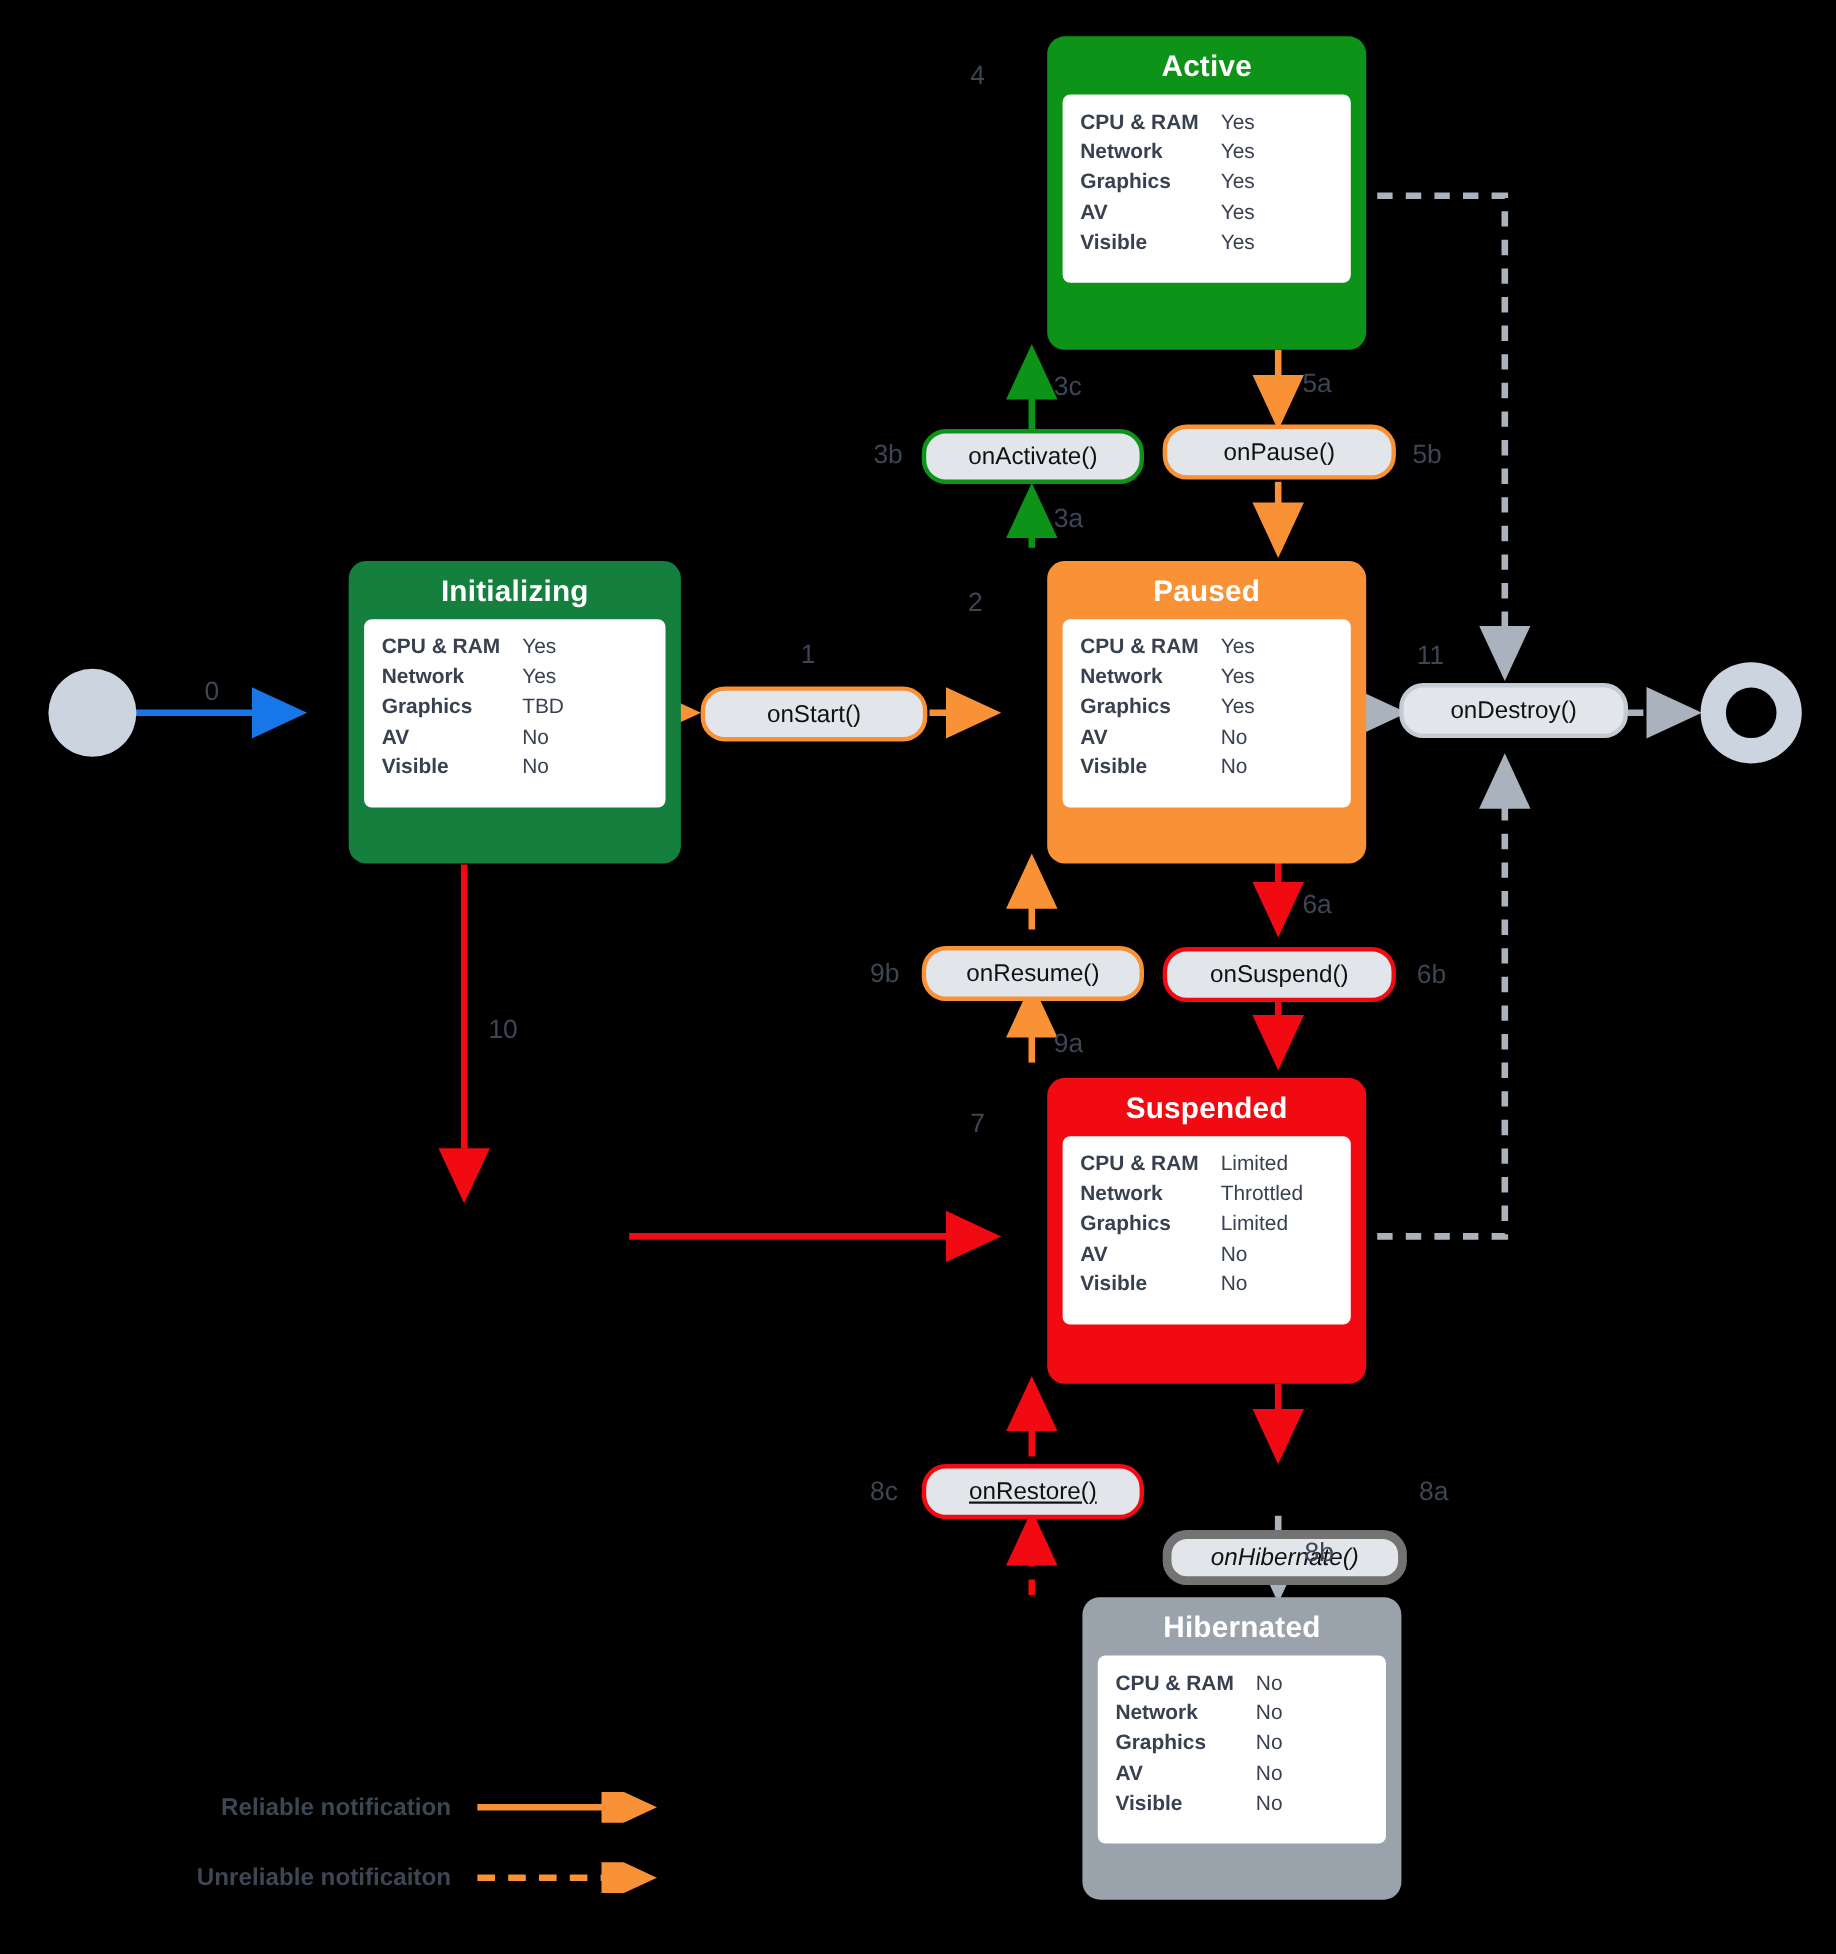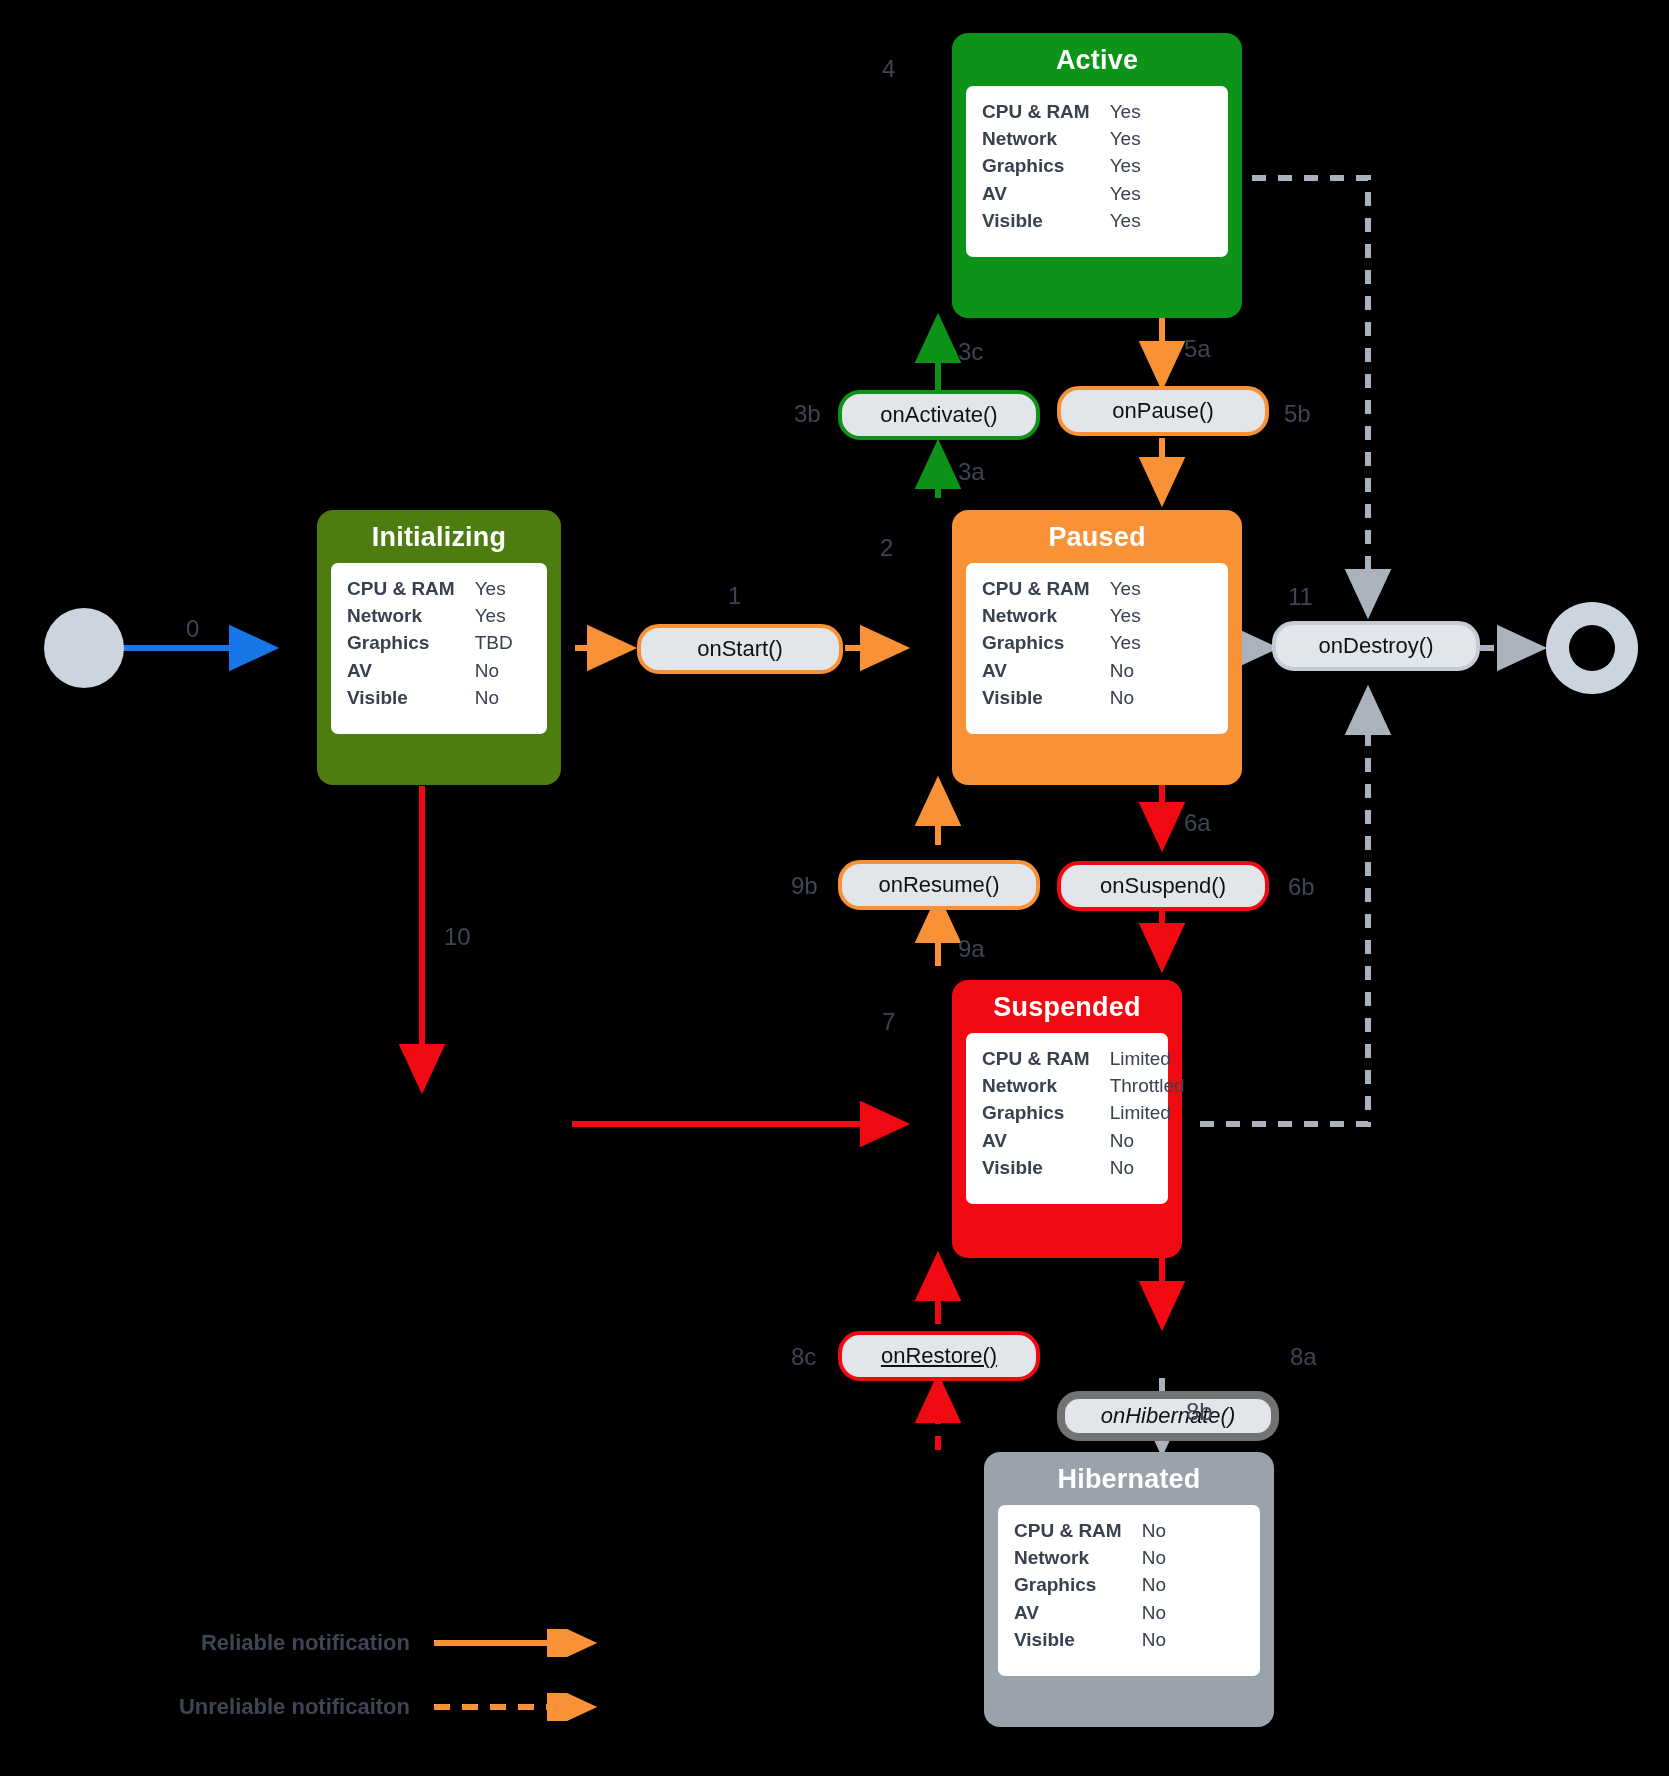--- a/index.html
+++ b/index.html
@@ -127,21 +127,21 @@
             </tr>
         <tr>
               <td class="k">Visible</td>
             <td class="v">Yes</td>
             </tr>
       </tbody>
         </table>
     </div>
   </div>
 
-  <div class="state" style="left:275px;top:510px;width:244px;height:275px;background:#4d7c0f;">
+  <div class="state" style="left:275px;top:510px;width:302px;height:275px;background:#15803d;">
     <div class="title">Initializing</div>
     <div class="panel">
       <table>
         <tbody>
             <tr>
               <td class="k">CPU &amp; RAM</td>
             <td class="v">Yes</td>
             </tr>
         <tr>
               <td class="k">Network</td>
@@ -187,21 +187,21 @@
             </tr>
         <tr>
               <td class="k">Visible</td>
             <td class="v">No</td>
             </tr>
       </tbody>
         </table>
     </div>
   </div>
 
-  <div class="state" style="left:910px;top:980px;width:230px;height:278px;background:#f10a12;">
+  <div class="state" style="left:910px;top:980px;width:290px;height:278px;background:#f10a12;">
     <div class="title">Suspended</div>
     <div class="panel">
       <table>
         <tbody>
             <tr>
               <td class="k">CPU &amp; RAM</td>
             <td class="v">Limited</td>
             </tr>
         <tr>
               <td class="k">Network</td>

